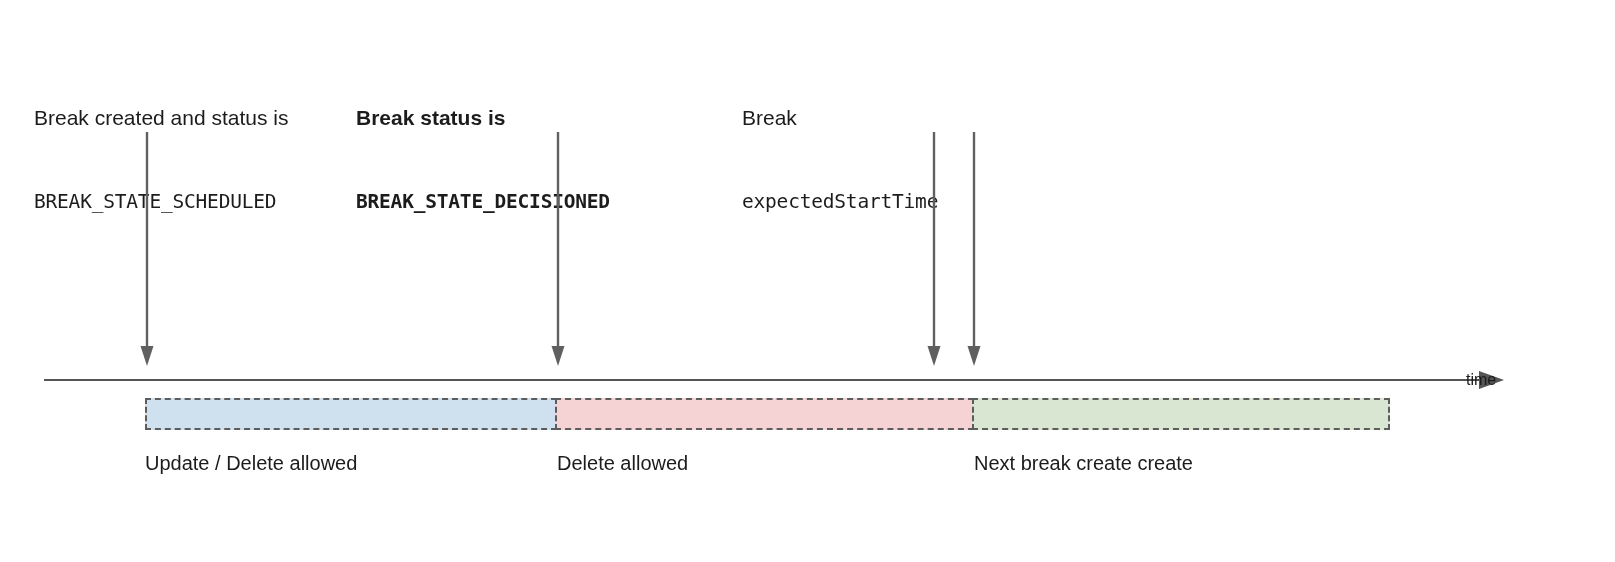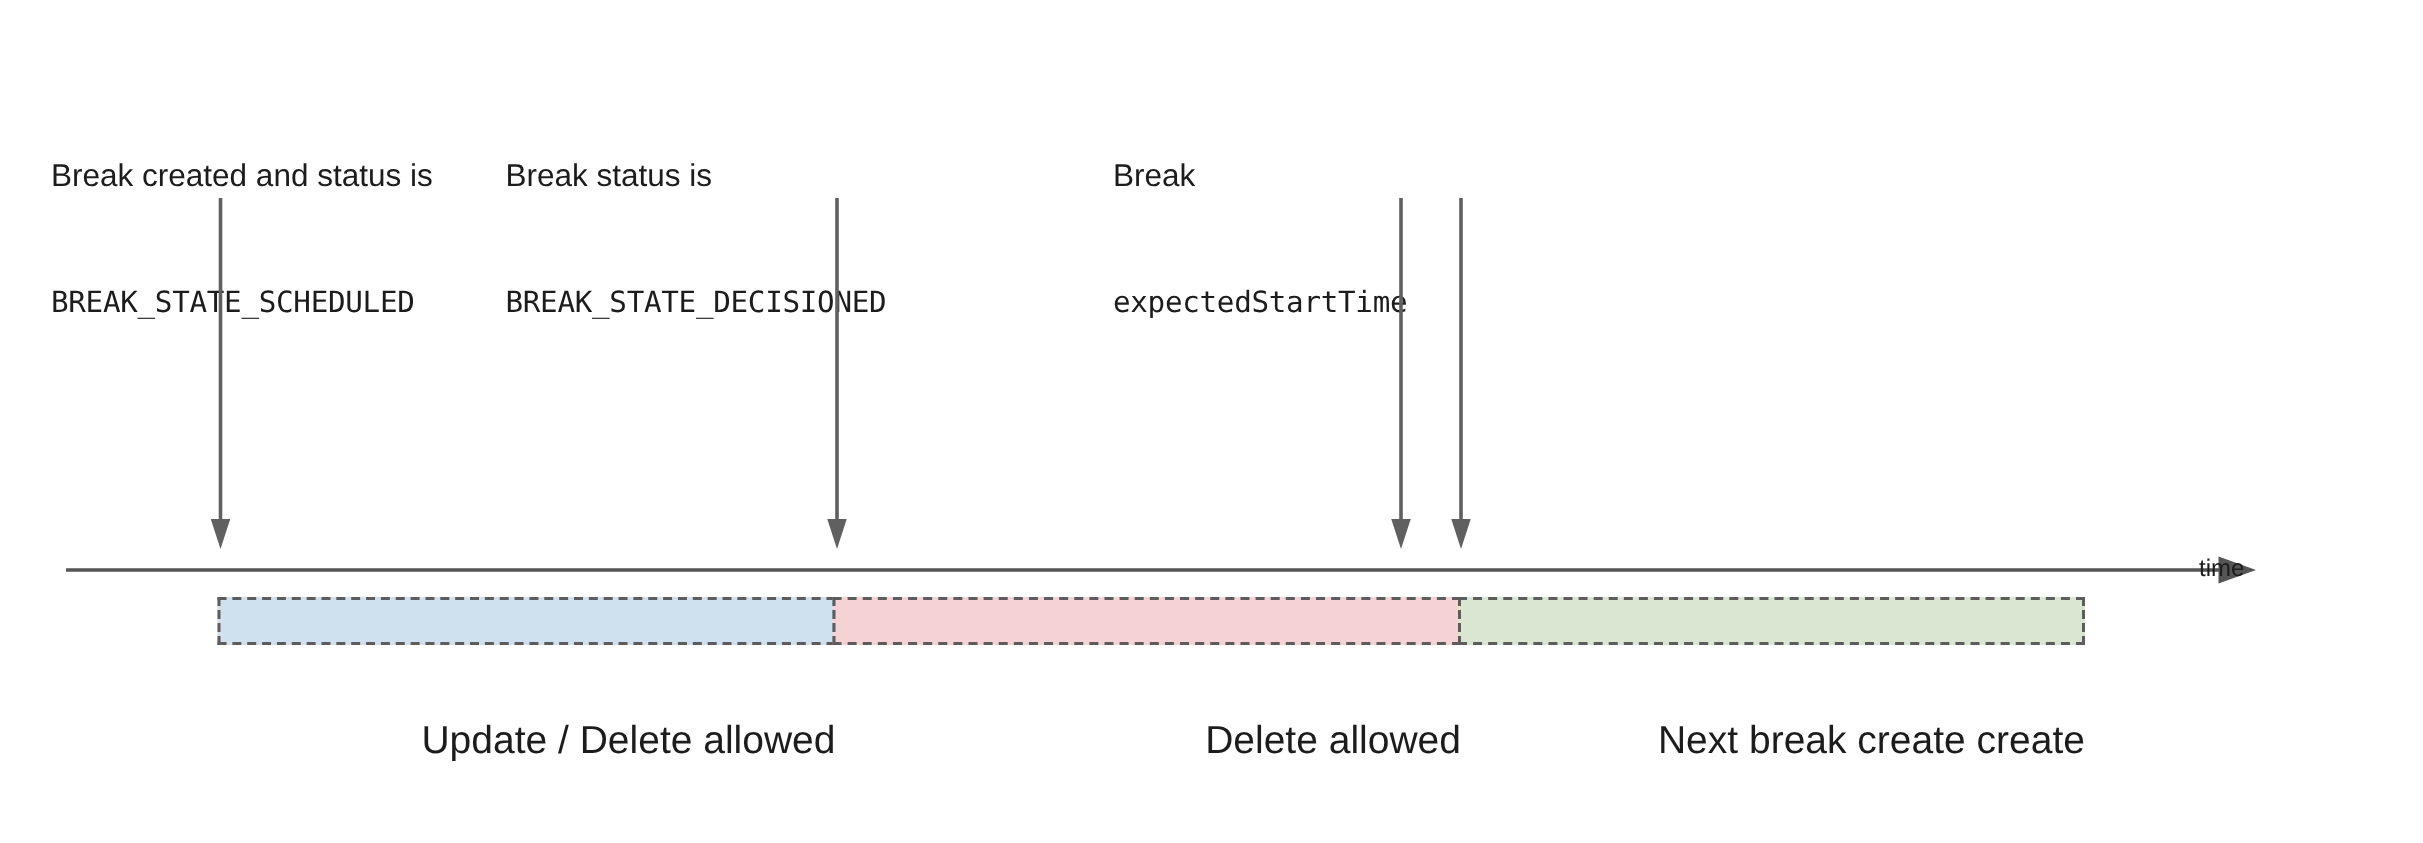--- a/index.html
+++ b/index.html
@@ -32,21 +32,21 @@
     white-space: pre;
   }
   .annotation .ln { display: block; }
   .annotation .mono {
     font-family: "DejaVu Sans Mono", "Liberation Mono", monospace;
     font-size: 19.5px;
     letter-spacing: -0.2px;
   }
 
   #annotation-0 { left: 34px;  top: 48px; }
-  #annotation-1 { left: 337px; top: 48px; }
+  #annotation-1 { left: 356px; top: 48px; font-weight: bold; }
   #annotation-2 { left: 742px; top: 48px; }
   #annotation-3 { left: 977px; top: 35px; }
 
   
   .pointer-arrow {
     position: absolute;
     top: 132px;
     width: 16px;
     height: 236px;
   }
@@ -88,25 +88,25 @@
   .phase-segment {
     height: 32px;
     box-sizing: border-box;
     border: 2px dashed #5d5d5d;
   }
   .phase-segment + .phase-segment { margin-left: -2px; }
 
   
   .phase-caption {
     position: absolute;
-    top: 478px;
-    font-size: 26px;
+    top: 448px;
+    font-size: 20px;
     line-height: 30px;
     color: #1c1c1c;
-    text-align: right;
+    text-align: left;
   }
   #phase-caption-0 { left: 145px; width: 412px; }
   #phase-caption-1 { left: 557px; width: 417px; }
   #phase-caption-2 { left: 974px; width: 416px; }
 </style>
 </head>
 <body>
 
 <div id="diagram-root">
 

